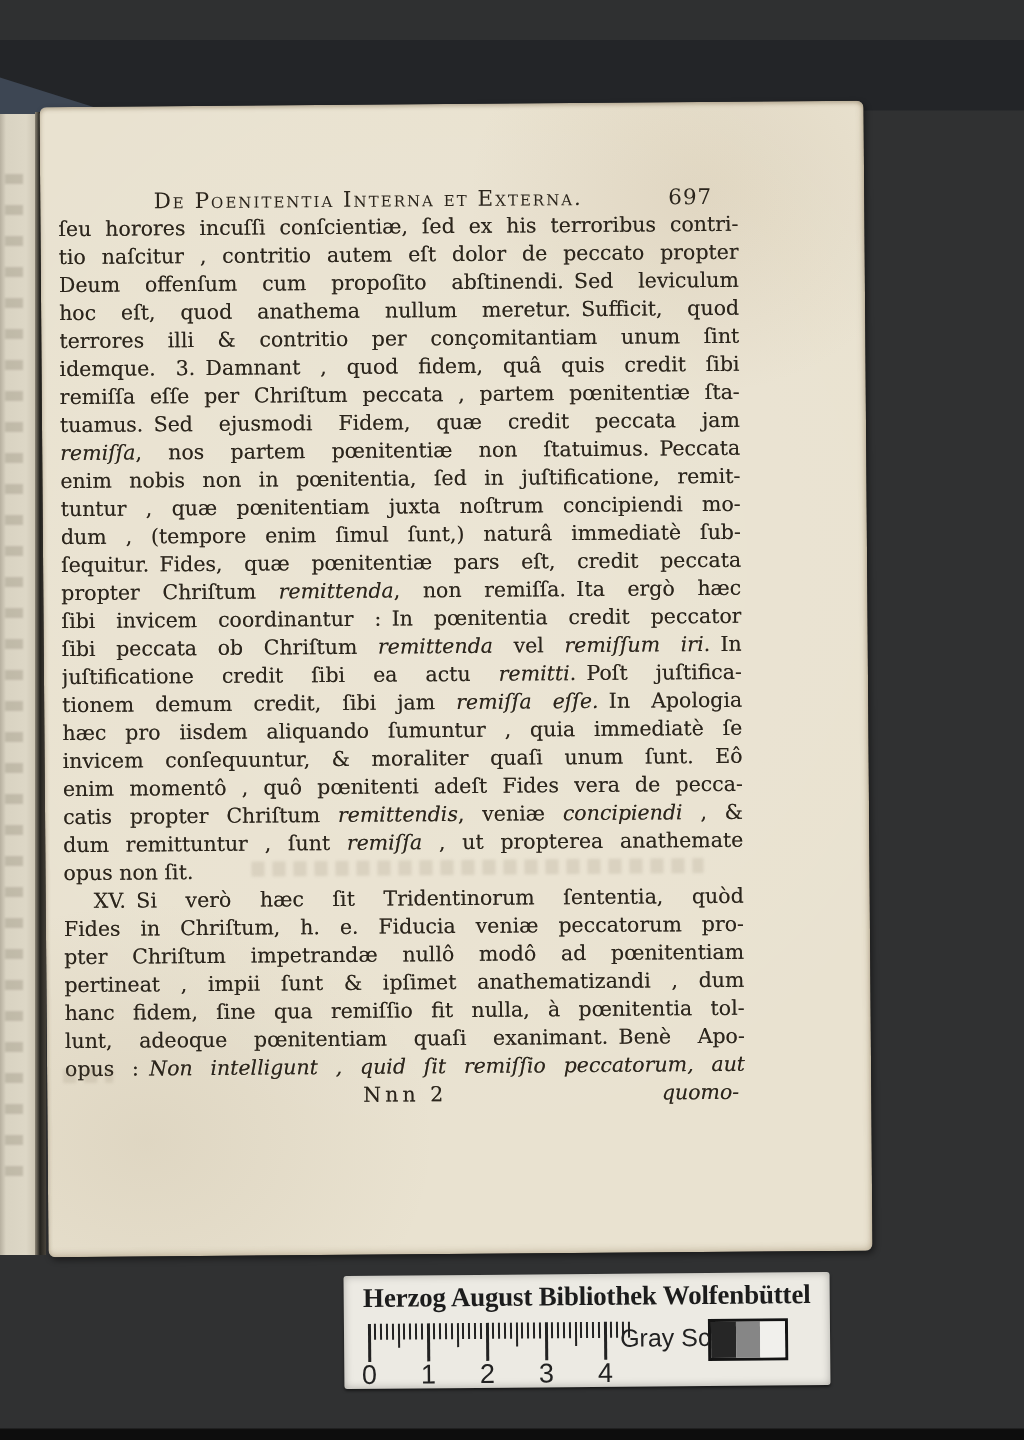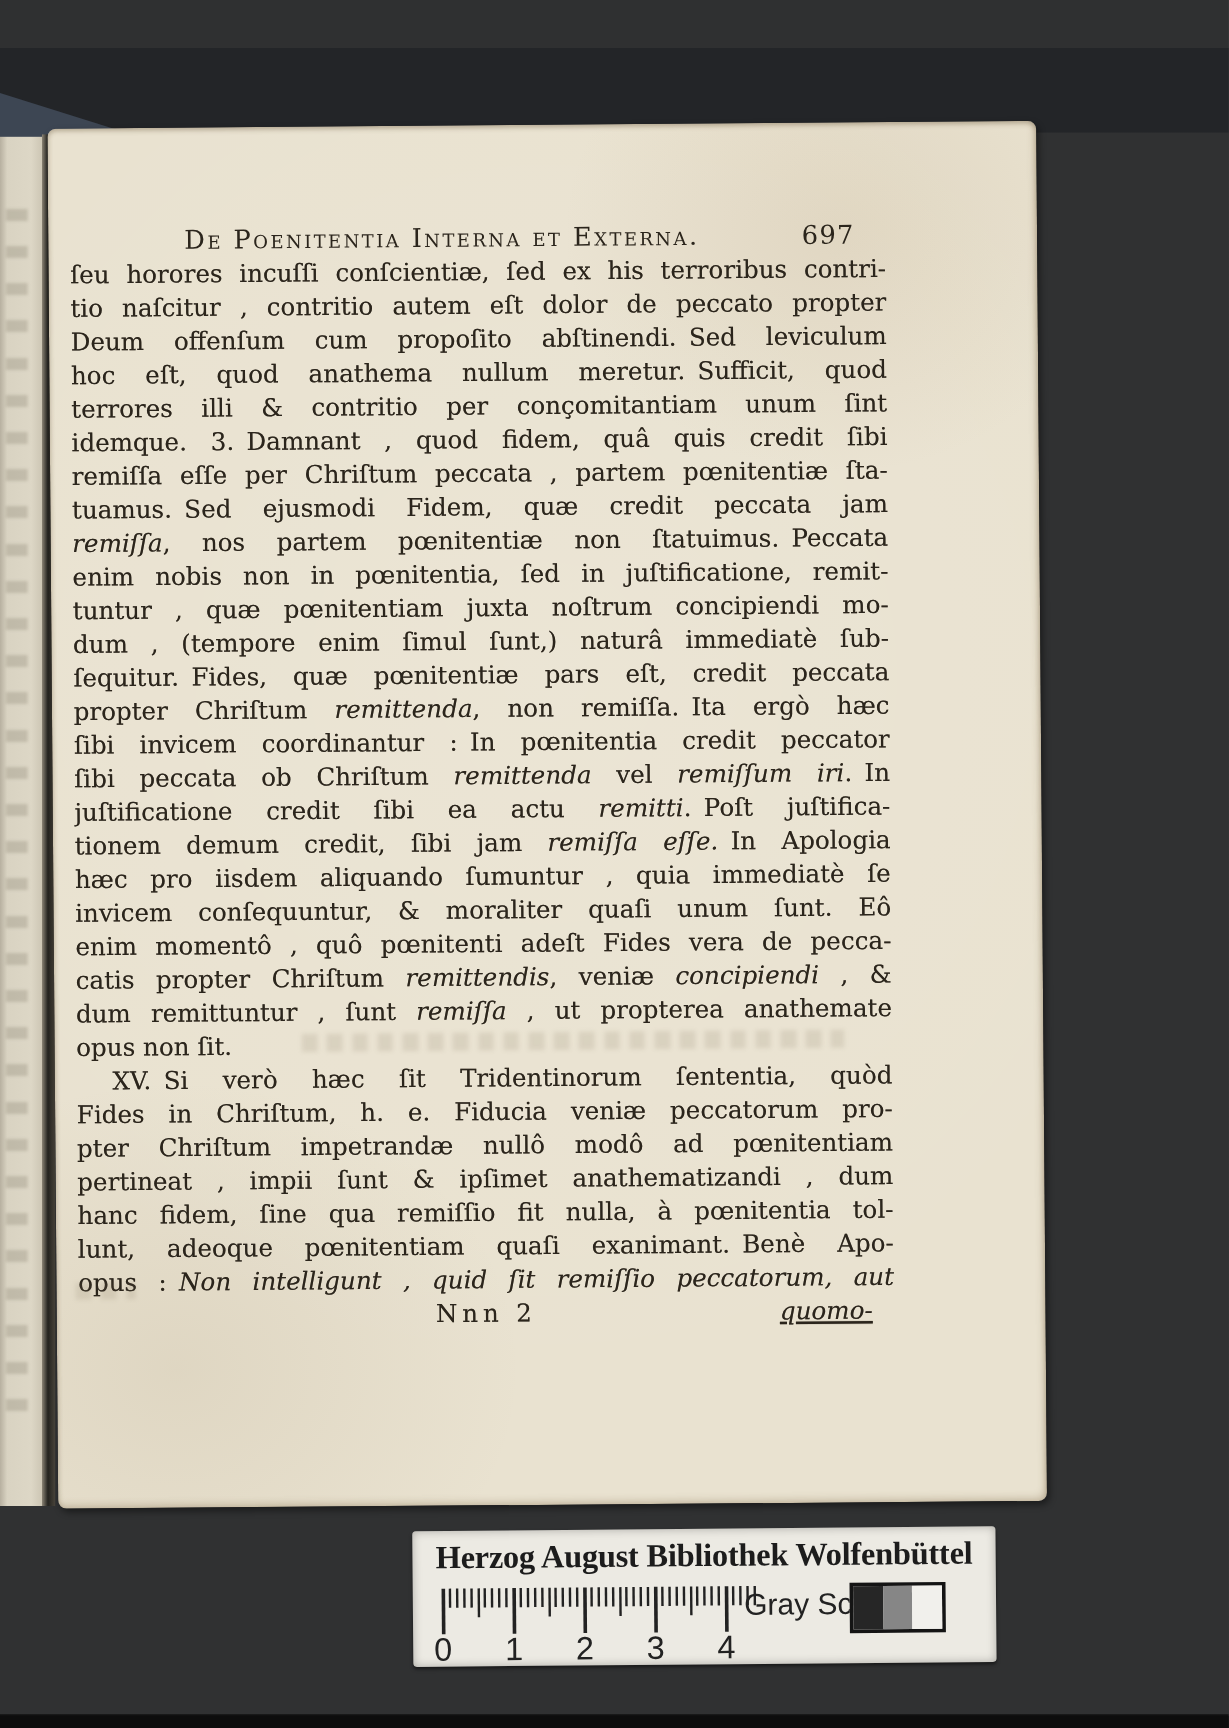--- a/index.html
+++ b/index.html
@@ -32,21 +32,21 @@
     font-variant-caps:small-caps;}
   .running-head .rt{position:absolute;left:50%;transform:translateX(-50%);margin-left:-30px;white-space:nowrap;}
   .running-head .pn{position:absolute;right:26px;top:0;letter-spacing:1px;}
   .line{height:28px;line-height:28px;font-size:20.5px;text-align:justify;text-align-last:justify;
     overflow:hidden;text-shadow:0 0 .5px rgba(43,37,28,.55);}
   .line .it{font-style:italic;}
   .line.noj{text-align-last:left;}
   .line.ind{padding-left:30px;}
   .line.catch{position:relative;text-align-last:left;}
   .line.catch .ctr{position:absolute;left:50%;transform:translateX(-50%);letter-spacing:4px;}
-  .line.catch .cw{position:absolute;right:18px;font-style:italic;text-decoration:underline;}
+  .line.catch .cw{position:absolute;right:6px;font-style:italic;}
   .ghost{position:absolute;filter:blur(1.6px);opacity:.5;
     background:repeating-linear-gradient(90deg,rgba(125,112,88,.30) 0 13px,rgba(0,0,0,0) 13px 21px);}
   .ghost1{left:206px;top:756px;width:452px;height:15px;}
   .ghost2{left:16px;top:962px;width:50px;height:14px;}
   
   .card{position:absolute;left:344px;top:1234px;width:486px;height:113px;background:#eceae3;
     border-radius:3px;transform:rotate(-0.5deg);
     box-shadow:inset 0 0 8px rgba(0,0,0,.28), 0 2px 3px rgba(0,0,0,.5);
     font-family:"Liberation Sans",sans-serif;color:#1e1e1e;}
   .card-title{position:absolute;left:0;right:0;top:7px;text-align:center;white-space:nowrap;

